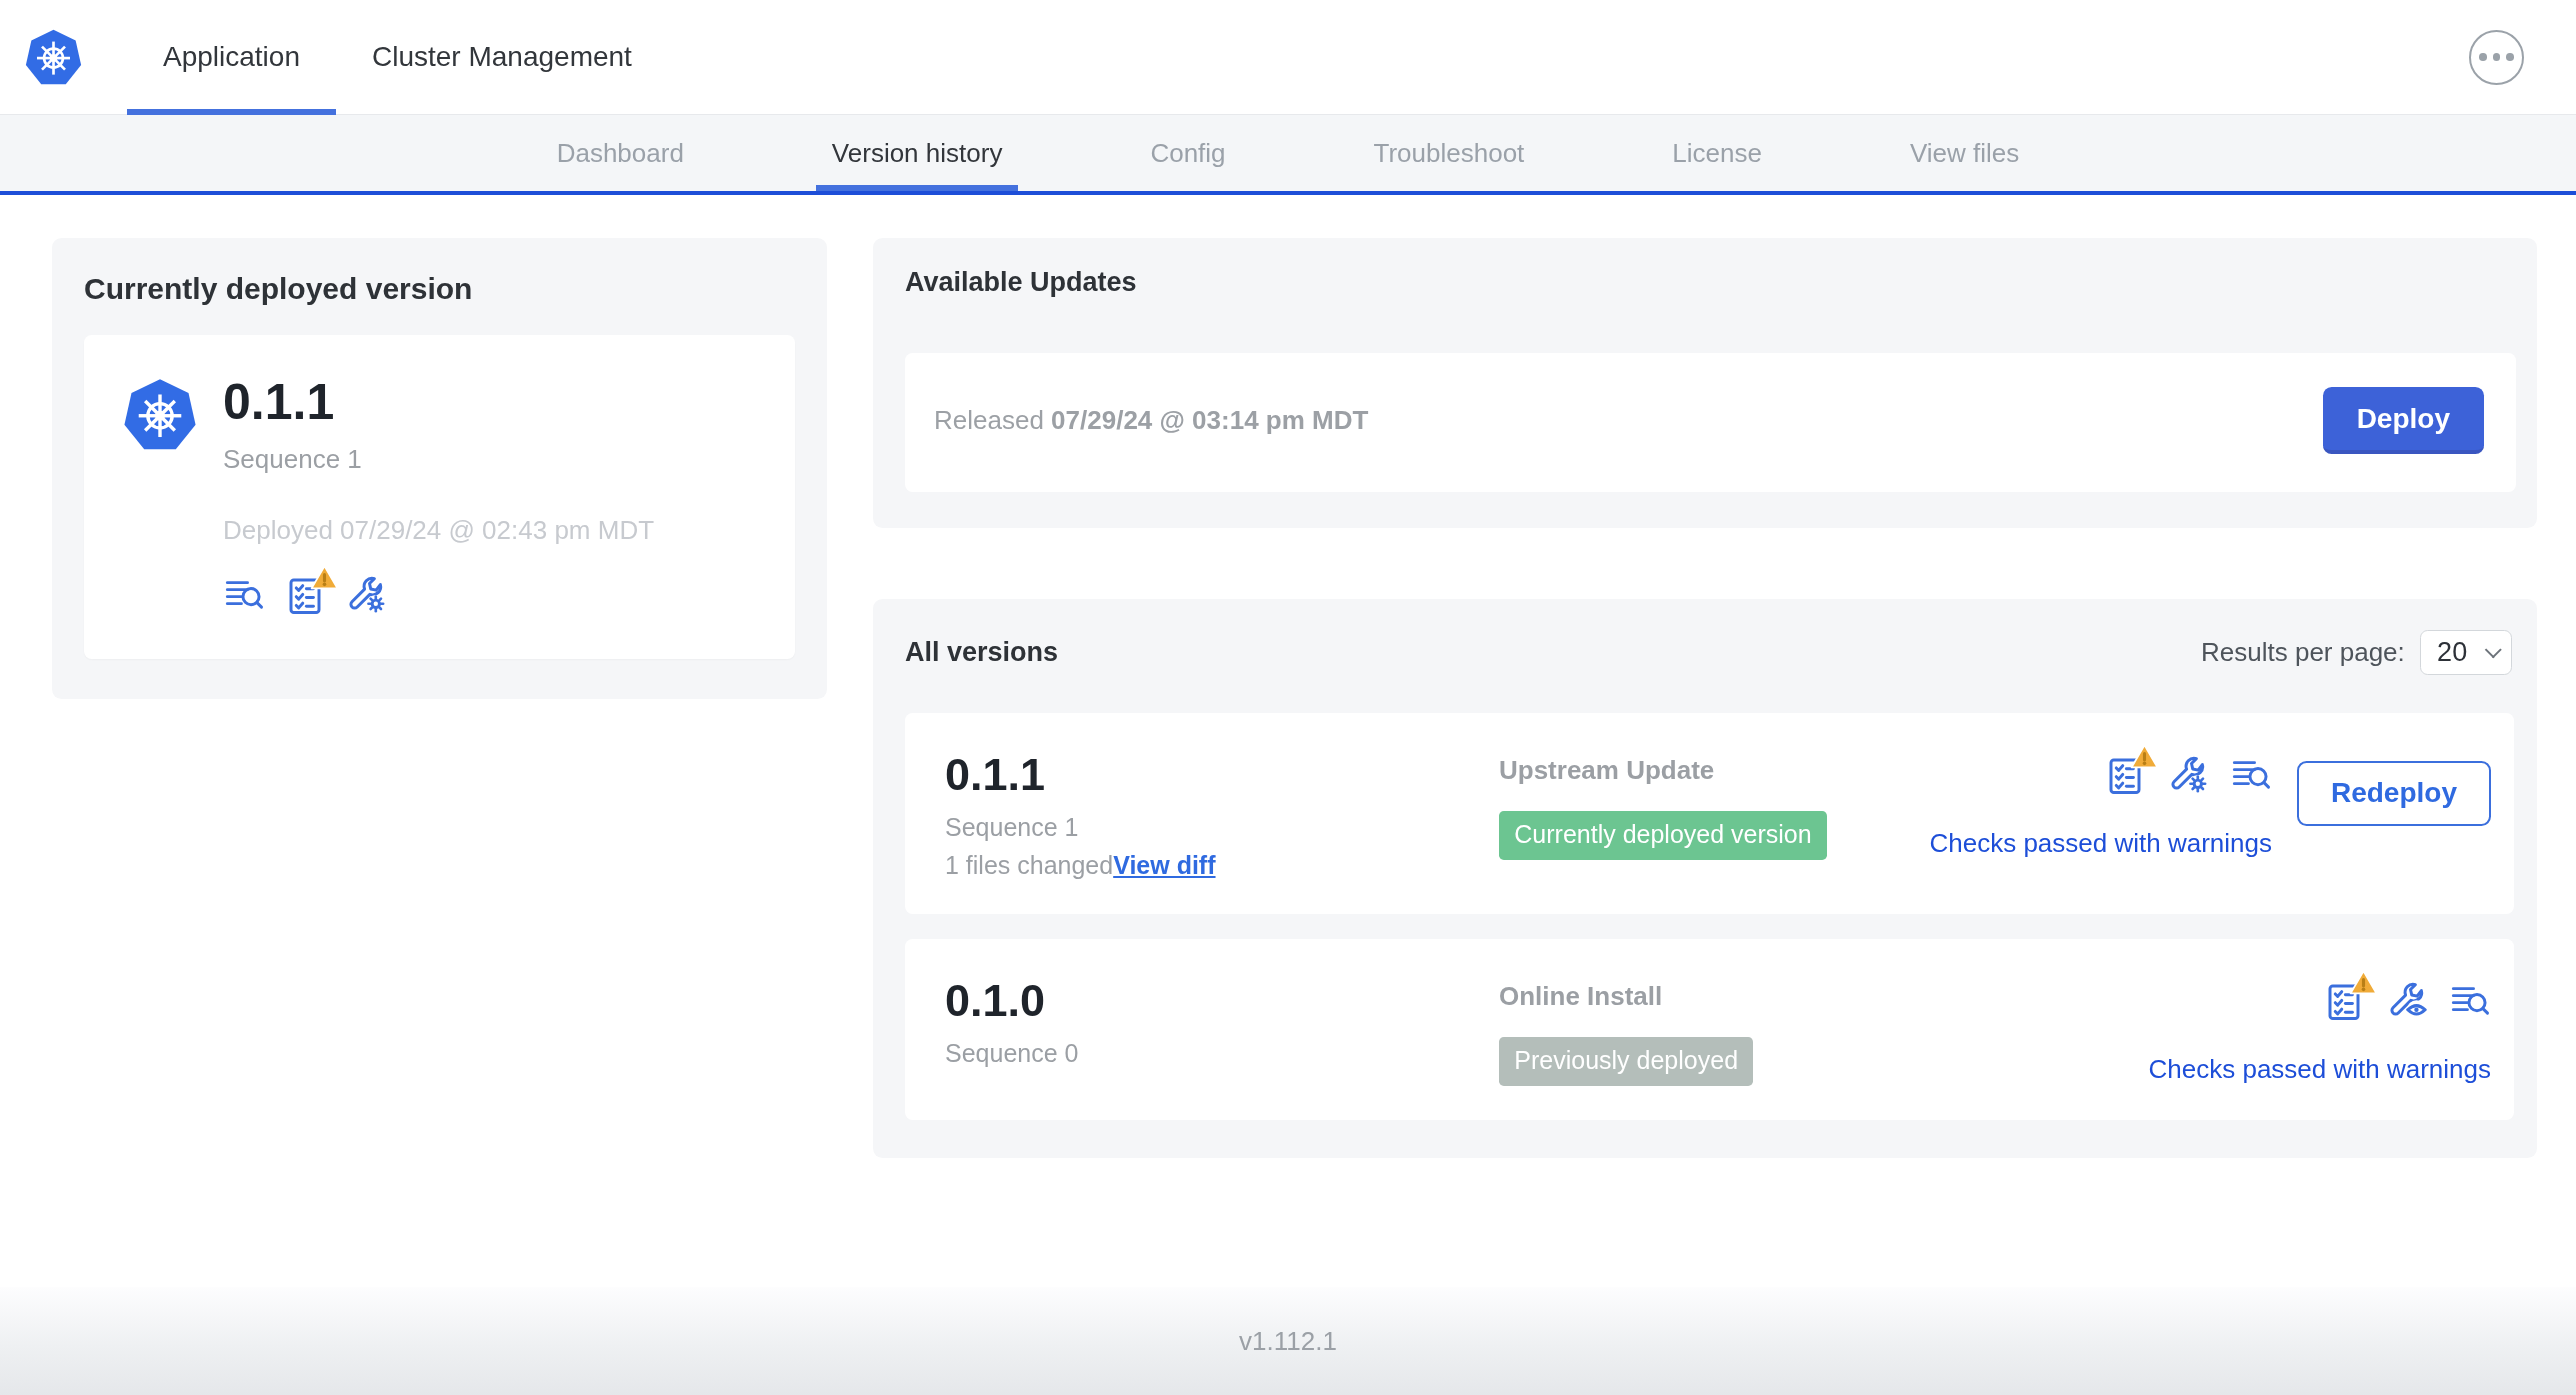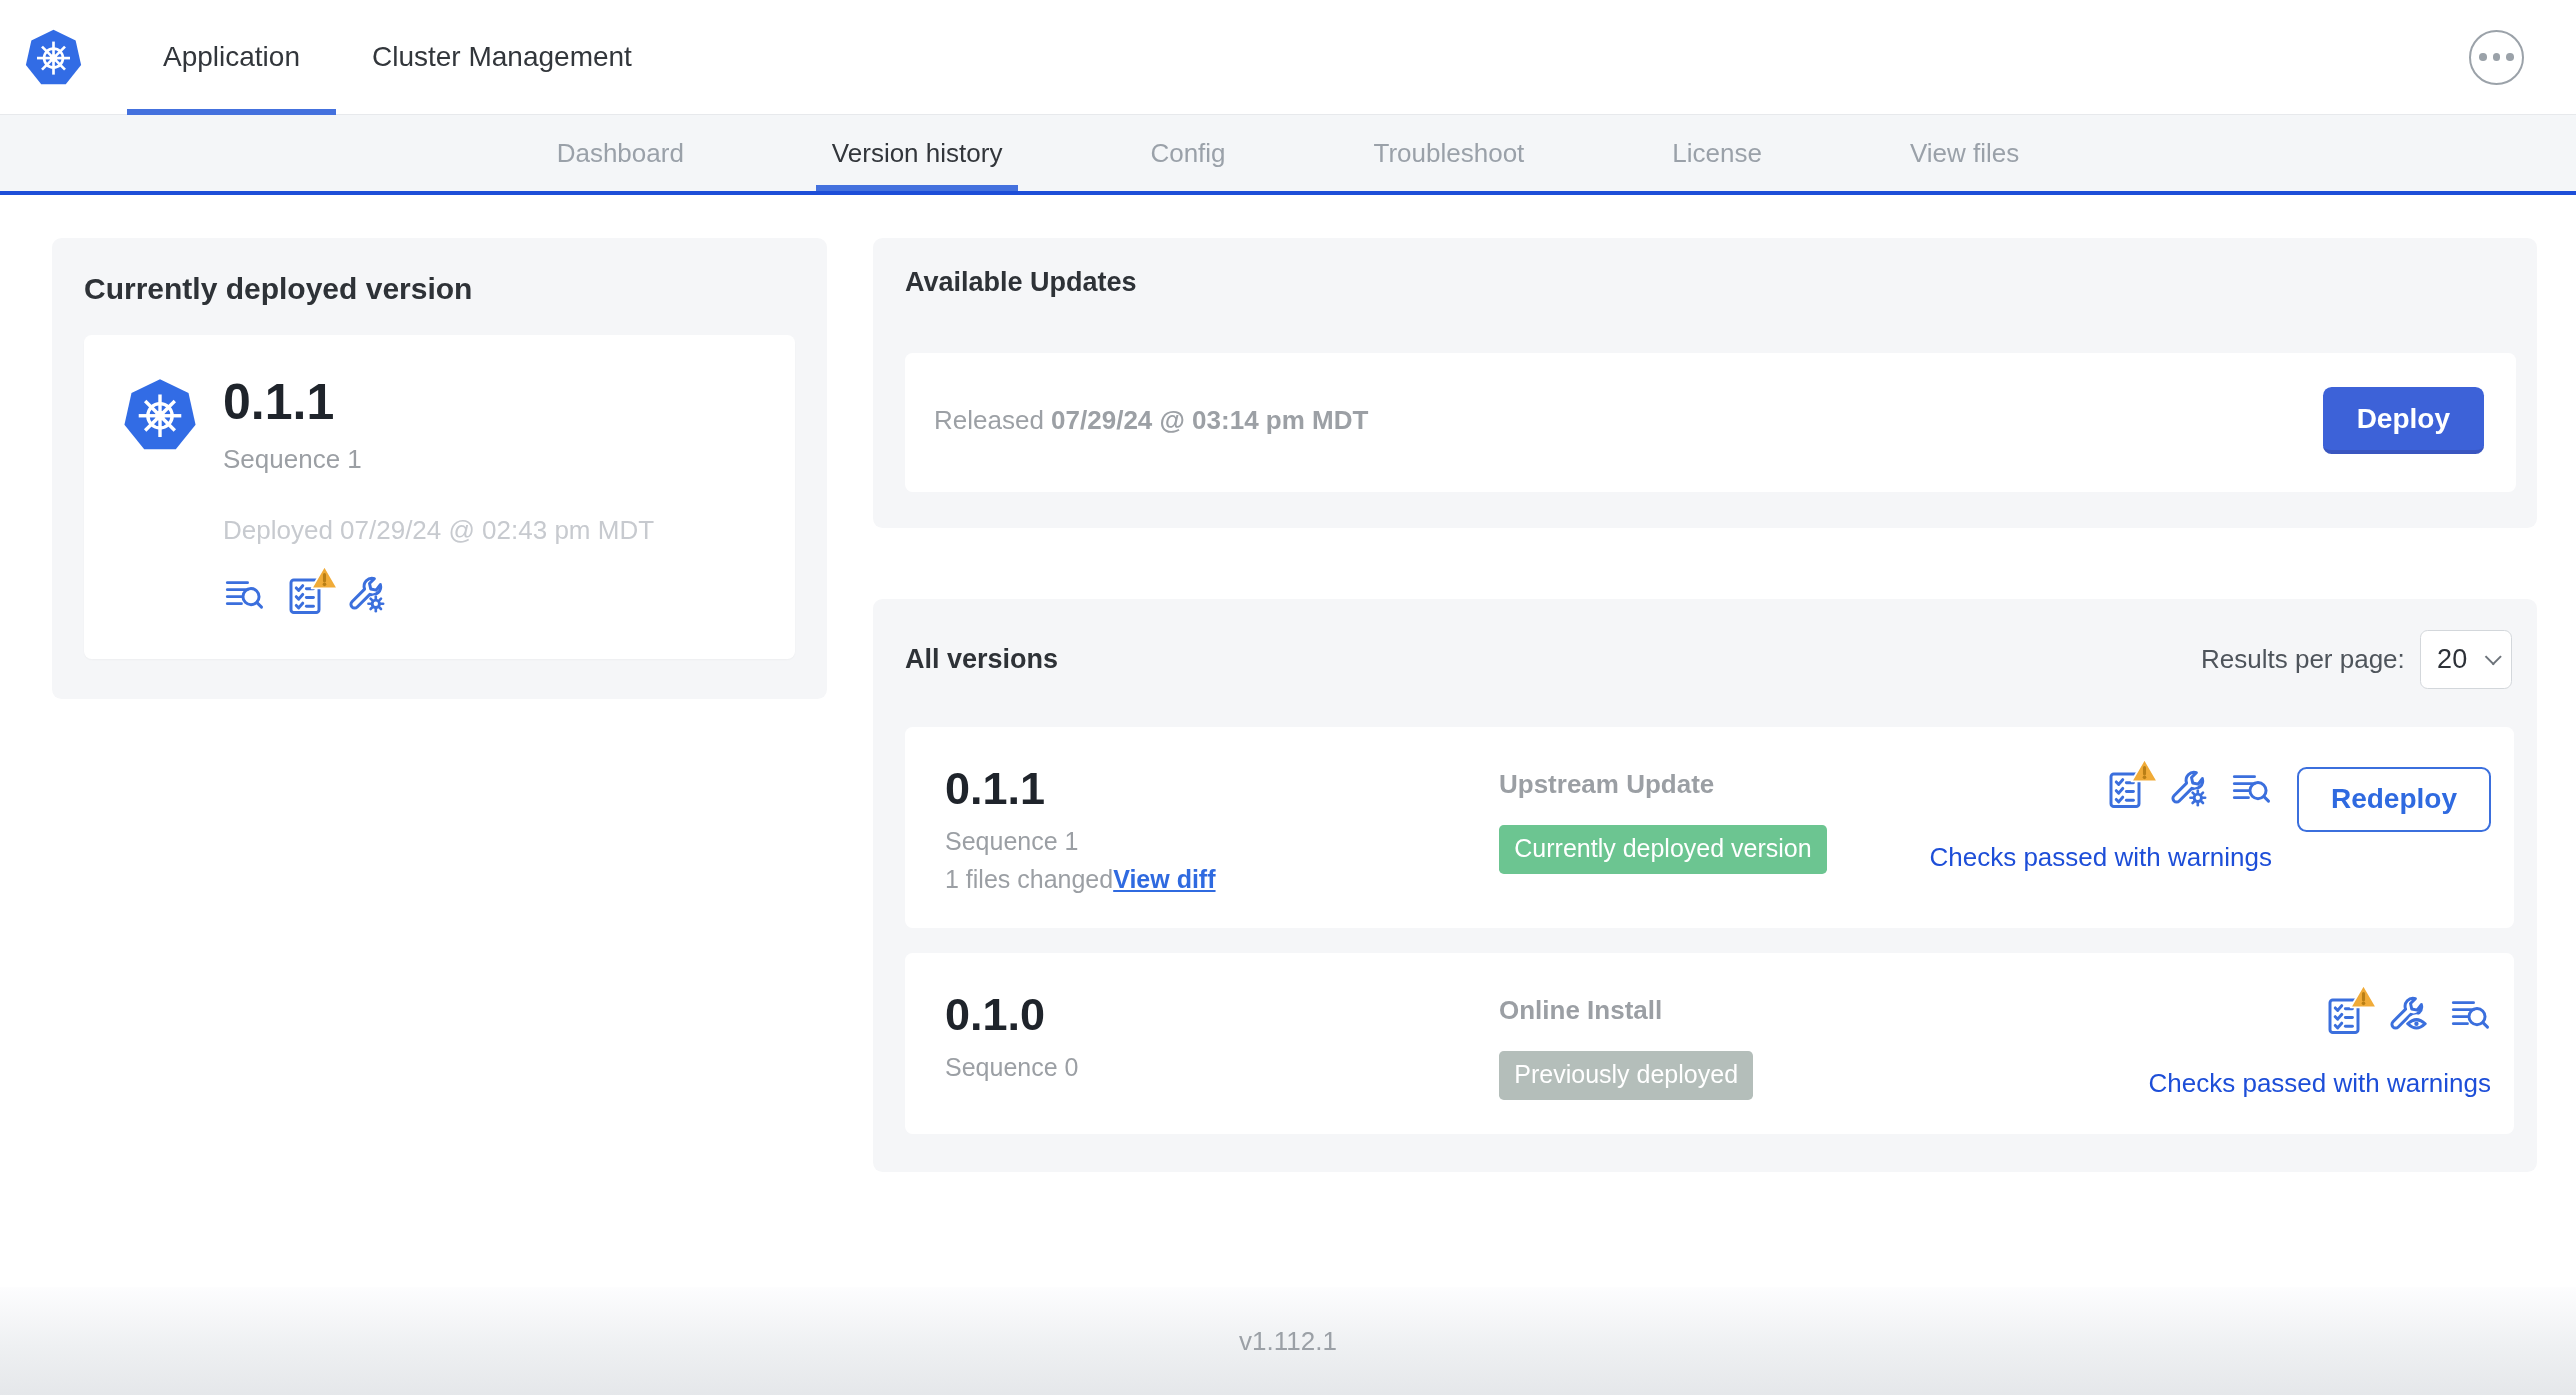--- a/index.html
+++ b/index.html
@@ -47,39 +47,39 @@
   .card-title-md { font-size:27px; font-weight:600; color:#2e3237; }
   .au-inner { margin-top:55px; background:#fff; border-radius:7.6px; padding:34px 32px 38px 29px; display:flex; align-items:center; justify-content:space-between; }
   .version-lg { font-size:45px; font-weight:700; color:#1f242b; }
   .released-row { font-size:26px; color:#9ca0a5; }
   .released-row b { font-weight:700; color:#9ca0a5; }
   .deploy-btn { background:#3d62d8; border:none; border-bottom:4.8px solid #3a56c0; border-radius:8.6px; color:#fff; font-family:inherit; font-size:28px; font-weight:700; height:67px; padding:0 34px; cursor:pointer; }
 
   .av-card { margin-top:71px; padding:31px 23px 38px 32px; }
   .av-head { display:flex; align-items:center; justify-content:space-between; padding-right:1.9px; }
   .rpp { display:flex; align-items:center; gap:15.3px; font-size:26px; color:#4e545b;margin-left:44px; }
-  .rpp-select { width:92px; height:59px; background:#fff; border:1.9px solid #d3d7db; border-radius:7.6px; display:flex; align-items:center; justify-content:space-between; padding:0 13.4px 0 16px; font-size:27px; color:#2d3138; cursor:pointer; }
+  .rpp-select { width:92px; height:45px; background:#fff; border:1.9px solid #d3d7db; border-radius:7.6px; display:flex; align-items:center; justify-content:space-between; padding:0 13.4px 0 16px; font-size:27px; color:#2d3138; cursor:pointer; }
   .chev { width:12.4px; height:12.4px; border-right:2.4px solid #6d737a; border-bottom:2.4px solid #6d737a; transform:rotate(45deg) translateY(-2.9px); }
 
   .version-row { margin-top:38px; background:#fff; border-radius:7.6px; padding:36px 23px 34px 40px; display:flex; align-items:flex-start; }
   .version-row + .version-row { margin-top:25px; }
   .row-left { width:554px; flex-shrink:0; }
   .row-seq { margin-top:11.5px; font-size:25px; color:#9b9fa4; }
   .row-files { margin-top:9.5px; font-size:25px; color:#9b9fa4; display:flex; align-items:baseline; }
   .view-diff { color:#2f6ae0; font-weight:700; text-decoration:underline; cursor:pointer; }
   .row-mid { flex:1; padding-top:5.7px; }
   .row-source { font-size:26px; font-weight:700; color:#9b9fa4; }
   .badge { display:inline-block; margin-top:25px; font-size:25px; color:#fff; padding:9.5px 15.3px 10.5px; border-radius:4.8px; }
   .badge.green { background:#6cc591; }
   .badge.gray  { background:#b4beba; }
   .row-right { margin-left:auto; display:flex; align-items:flex-start; gap:25px; padding-top:3.8px; }
   .row-right-col { display:flex; flex-direction:column; align-items:flex-end; }
   .row-icons { display:flex; gap:21px; align-items:center; }
   .checks-status { margin-top:29px; font-size:26px; color:#1d4ed8; white-space:nowrap; }
-  .redeploy-btn { height:65px; padding:0 32px; background:#fff; border:2.4px solid #3b6fdd; border-radius:9.5px; color:#2f6ae0; font-family:inherit; font-weight:700; font-size:28px; cursor:pointer; }
+  .redeploy-btn { height:65px; padding:0 32px; background:#fff; border:2.4px solid #3b6fdd; border-radius:9.5px; color:#2f6ae0; font-family:inherit; font-weight:700; font-size:28px; cursor:pointer;margin-top:8px; }
 
   
   .footer { position:absolute; left:0; right:0; bottom:0; height:109px; background:linear-gradient(180deg,#fdfdfe 0%,#eef0f2 55%,#e5e7ea 100%); display:flex; align-items:center; justify-content:center; font-size:26px; color:#9ba0a6; }
 </style>
 </head>
 <body>
 
 <div class="page">
 
   <header class="topbar">

